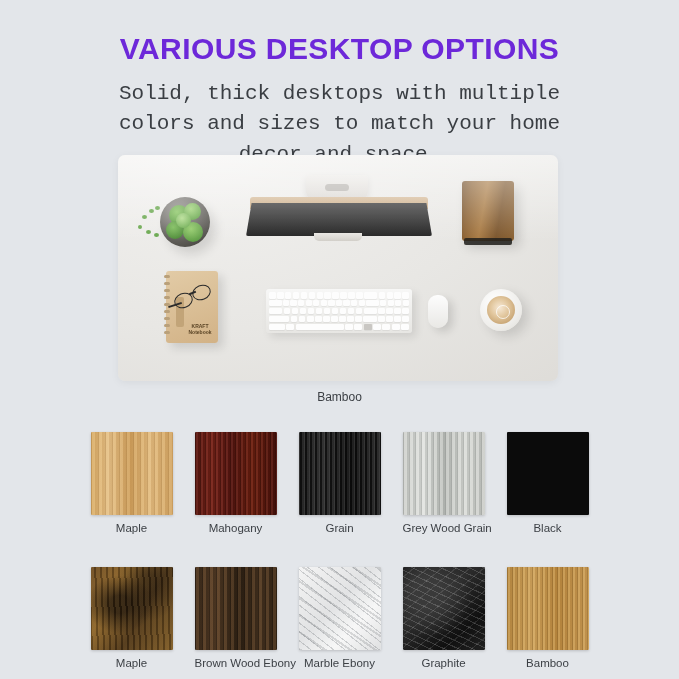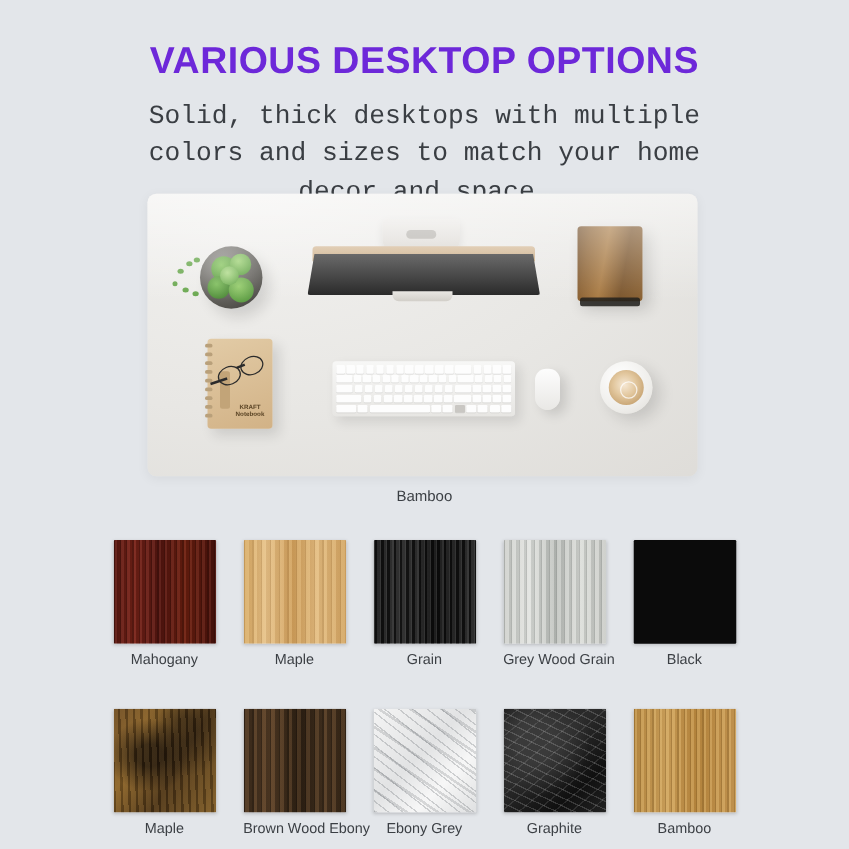--- a/index.html
+++ b/index.html
@@ -399,28 +399,28 @@
 
     </div>
   </div>
 
   <div class="caption">Bamboo</div>
 
   <div class="grid">
 
     <div class="row">
       <div class="cell">
+        <div class="sw tex-maple"></div>
+        <div class="sw-label">Maple</div>
+      </div>
+      <div class="cell">
         <div class="sw tex-mahogany"></div>
         <div class="sw-label">Mahogany</div>
       </div>
       <div class="cell">
-        <div class="sw tex-maple"></div>
-        <div class="sw-label">Maple</div>
-      </div>
-      <div class="cell">
         <div class="sw tex-ebony"></div>
         <div class="sw-label">Grain</div>
       </div>
       <div class="cell">
         <div class="sw tex-greywood"></div>
         <div class="sw-label">Grey Wood Grain</div>
       </div>
       <div class="cell">
         <div class="sw tex-black"></div>
         <div class="sw-label">Black</div>
@@ -431,21 +431,21 @@
       <div class="cell">
         <div class="sw tex-rustic"></div>
         <div class="sw-label">Maple</div>
       </div>
       <div class="cell">
         <div class="sw tex-brownwood"></div>
         <div class="sw-label">Brown Wood Ebony</div>
       </div>
       <div class="cell">
         <div class="sw tex-marble"></div>
-        <div class="sw-label">Ebony Grey</div>
+        <div class="sw-label">Marble Ebony</div>
       </div>
       <div class="cell">
         <div class="sw tex-graphite"></div>
         <div class="sw-label">Graphite</div>
       </div>
       <div class="cell">
         <div class="sw tex-bamboo"></div>
         <div class="sw-label">Bamboo</div>
       </div>
     </div>

